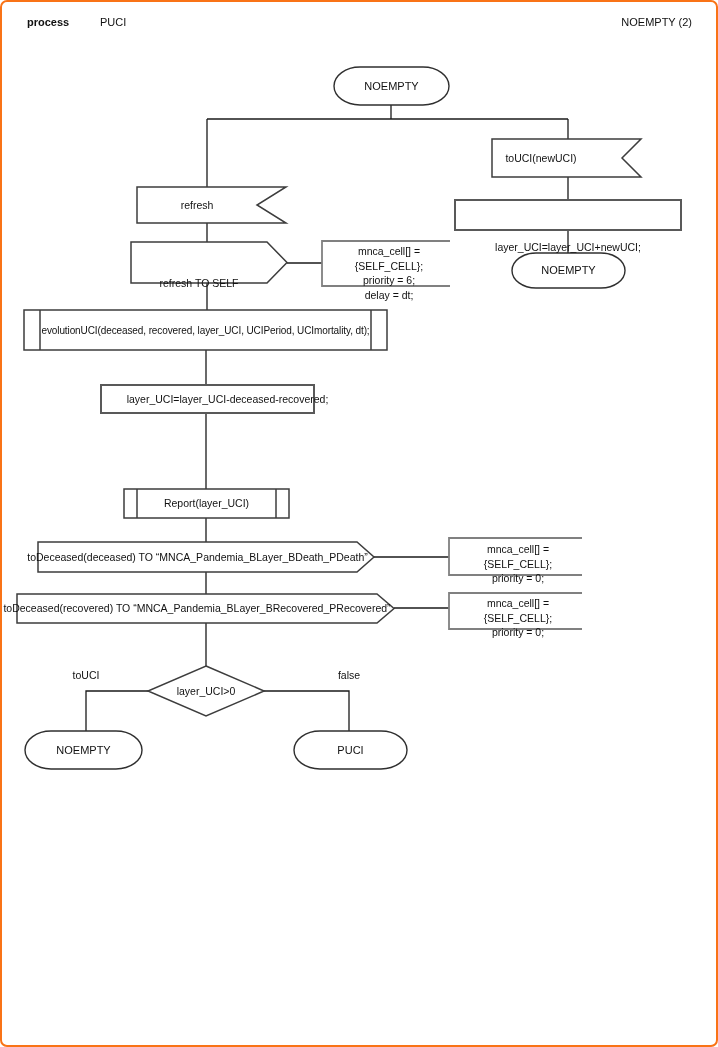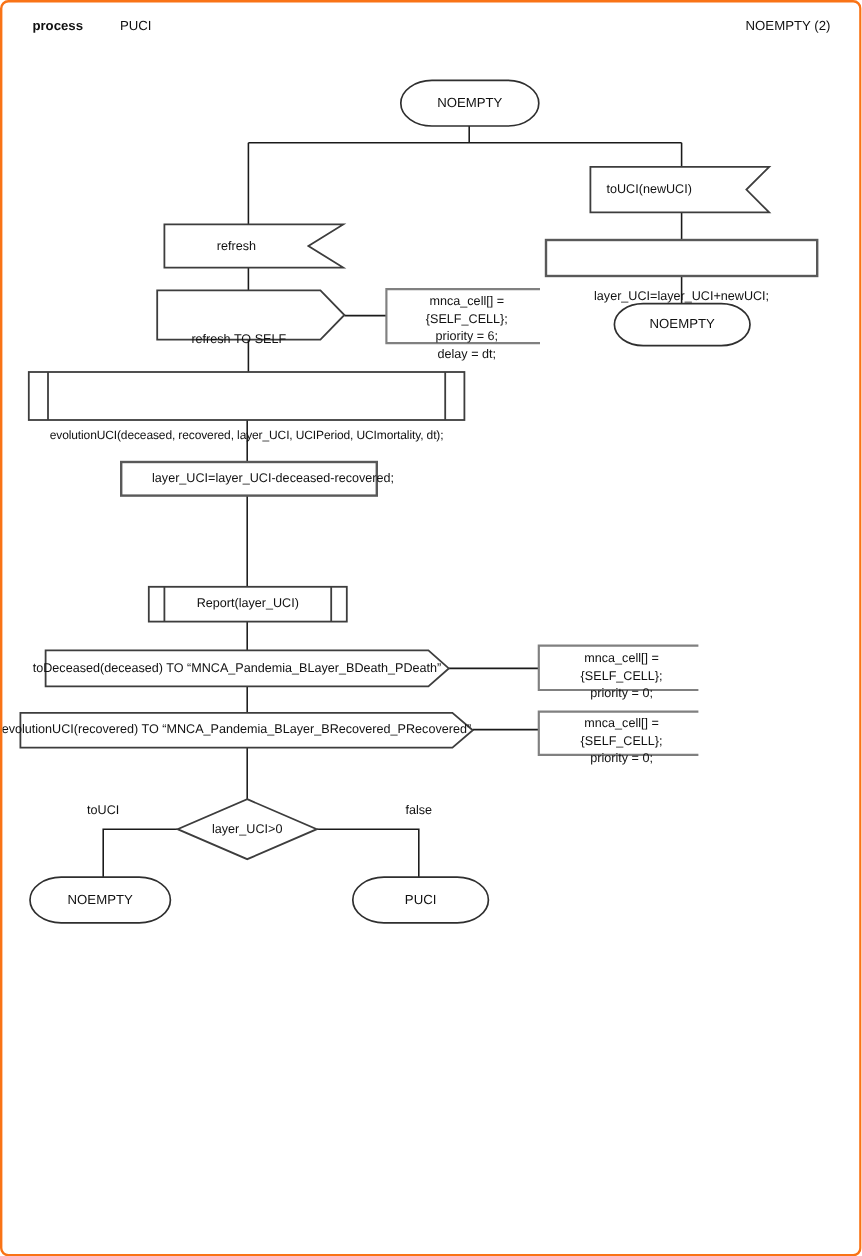--- a/index.html
+++ b/index.html
@@ -24,21 +24,21 @@
     position: absolute;
     font-size: 10.5px;
     line-height: 13px;
     display: flex;
     align-items: center;
     justify-content: center;
     text-align: center;
     white-space: nowrap;
     color: #111111;
   }
-  .lbl-sm { font-size: 10px; letter-spacing: -0.1px; margin-top: 33px; }
+  .lbl-sm { font-size: 10px; letter-spacing: -0.1px; }
   .lbl-state { font-size: 11px; }
   .comment-text {
     position: absolute;
     font-size: 10.5px;
     line-height: 14.5px;
     white-space: pre-line;
     text-align: center;
     color: #111111;
   }
 </style>
@@ -128,21 +128,21 @@
 delay = dt;</div>
 
   <div class="lbl lbl-sm" style="left:22px;top:308px;width:363px;height:40px;">evolutionUCI(deceased, recovered, layer_UCI, UCIPeriod, UCImortality, dt);</div>
   <div class="lbl" style="left:99px;top:383px;width:213px;height:28px;padding-left:40px;">layer_UCI=layer_UCI-deceased-recovered;</div>
   <div class="lbl" style="left:122px;top:487px;width:165px;height:29px;">Report(layer_UCI)</div>
 
   <div class="lbl" style="left:36px;top:540px;width:319px;height:30px;">toDeceased(deceased) TO “MNCA_Pandemia_BLayer_BDeath_PDeath”</div>
   <div class="comment-text" style="left:454px;top:540px;width:124px;">mnca_cell[] = {SELF_CELL};
 priority = 0;</div>
 
-  <div class="lbl" style="left:15px;top:592px;width:360px;height:29px;">evolutionUCI(recovered) TO “MNCA_Pandemia_BLayer_BRecovered_PRecovered”</div>
+  <div class="lbl" style="left:15px;top:592px;width:360px;height:29px;">toDeceased(recovered) TO “MNCA_Pandemia_BLayer_BRecovered_PRecovered”</div>
   <div class="comment-text" style="left:454px;top:594px;width:124px;">mnca_cell[] = {SELF_CELL};
 priority = 0;</div>
 
   <div class="lbl" style="left:146px;top:676px;width:116px;height:26px;">layer_UCI&gt;0</div>
   <div class="lbl" style="left:54px;top:666px;width:60px;height:14px;">toUCI</div>
   <div class="lbl" style="left:317px;top:666px;width:60px;height:14px;">false</div>
 
   <div class="lbl lbl-state" style="left:23px;top:729px;width:117px;height:38px;">NOEMPTY</div>
   <div class="lbl lbl-state" style="left:292px;top:729px;width:113px;height:38px;">PUCI</div>
 

